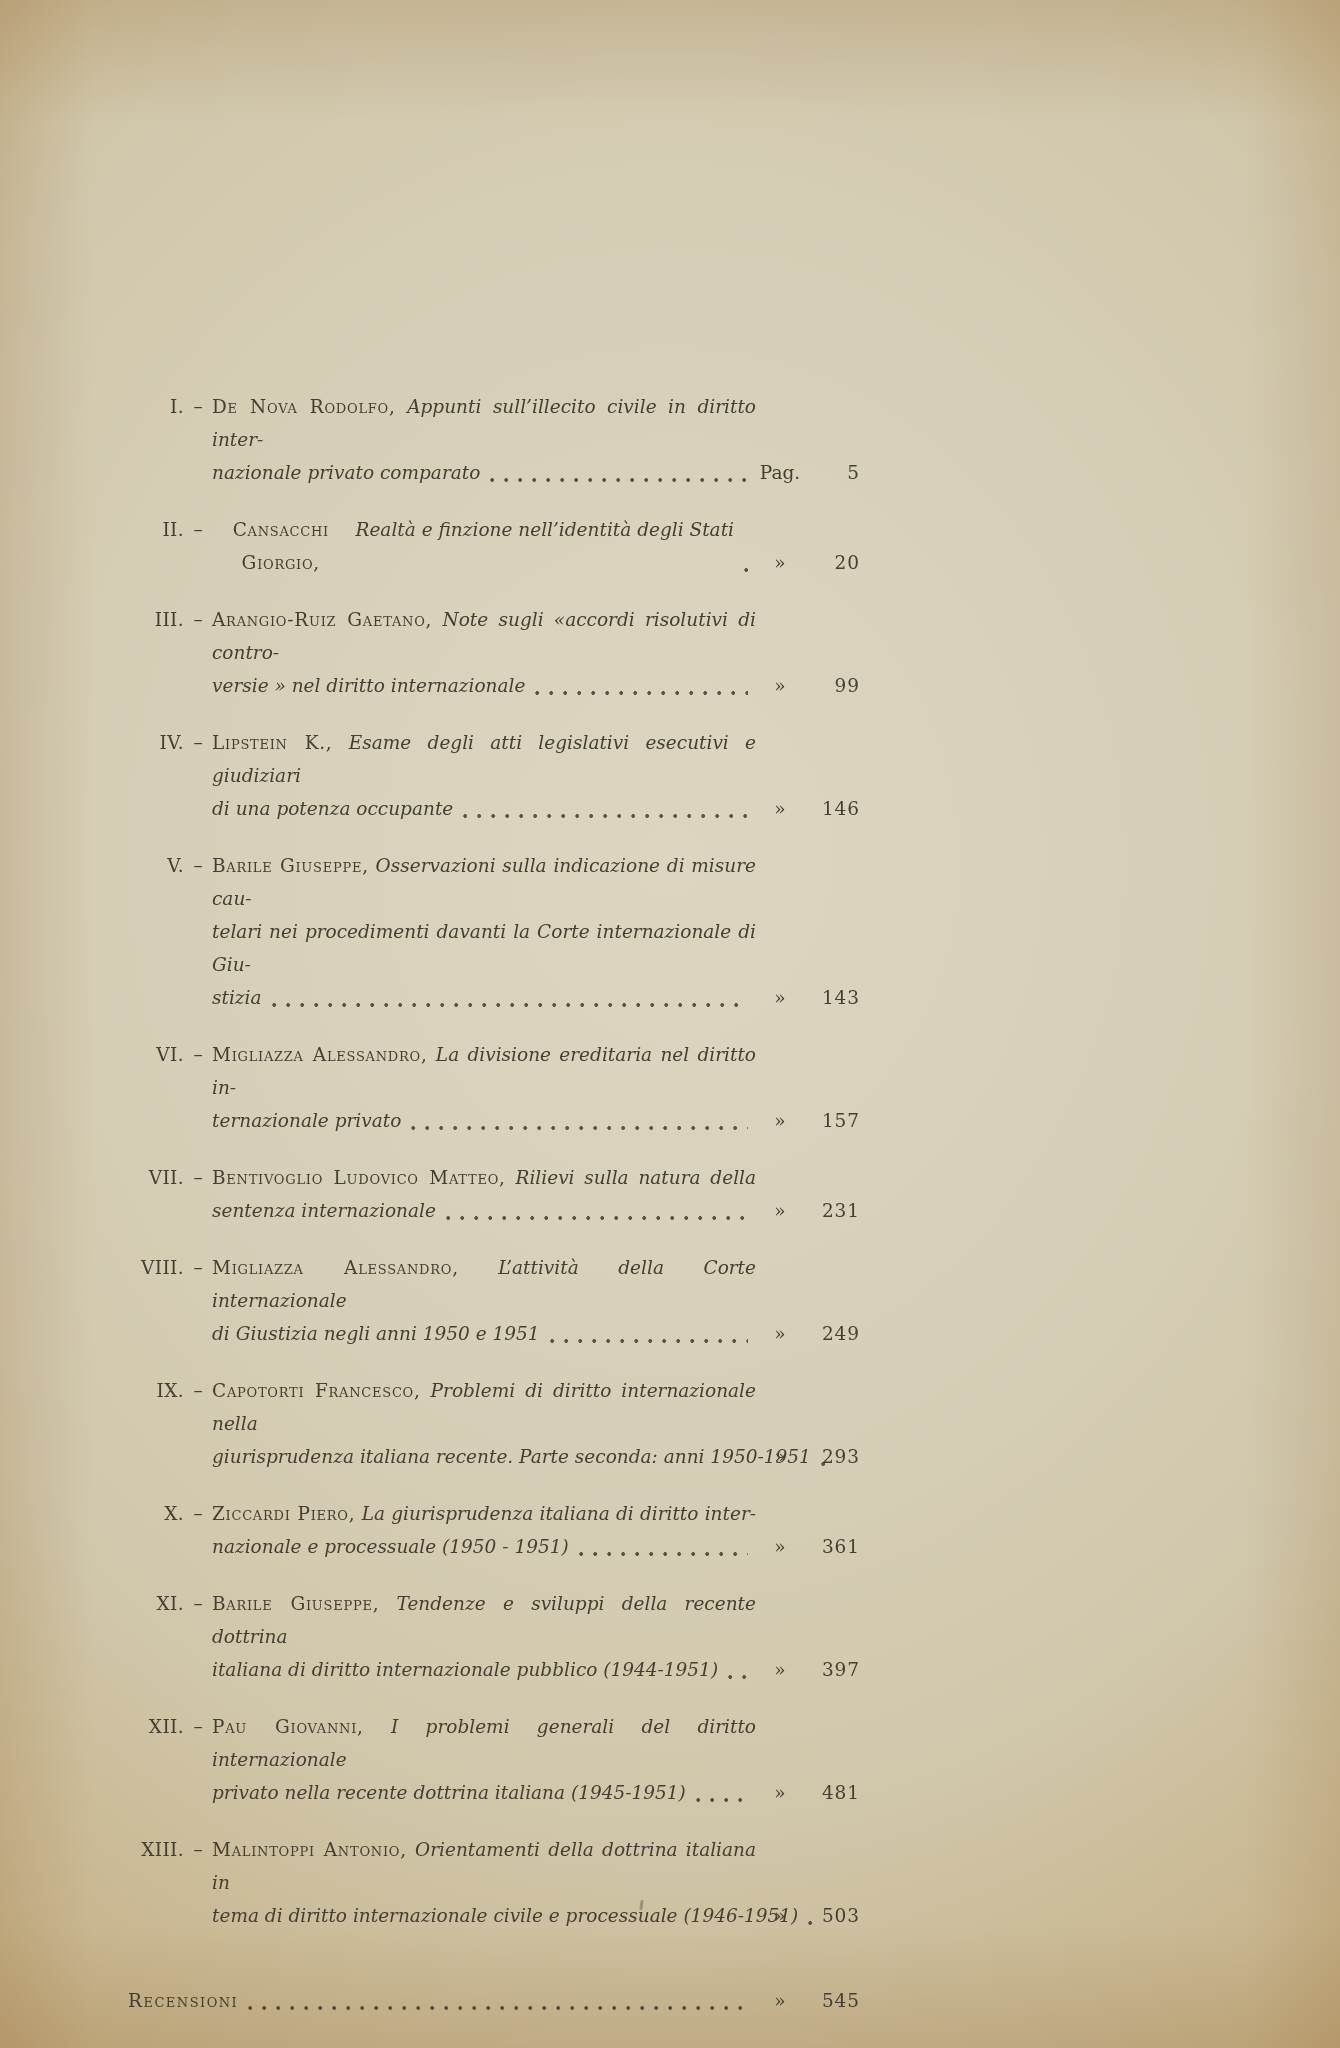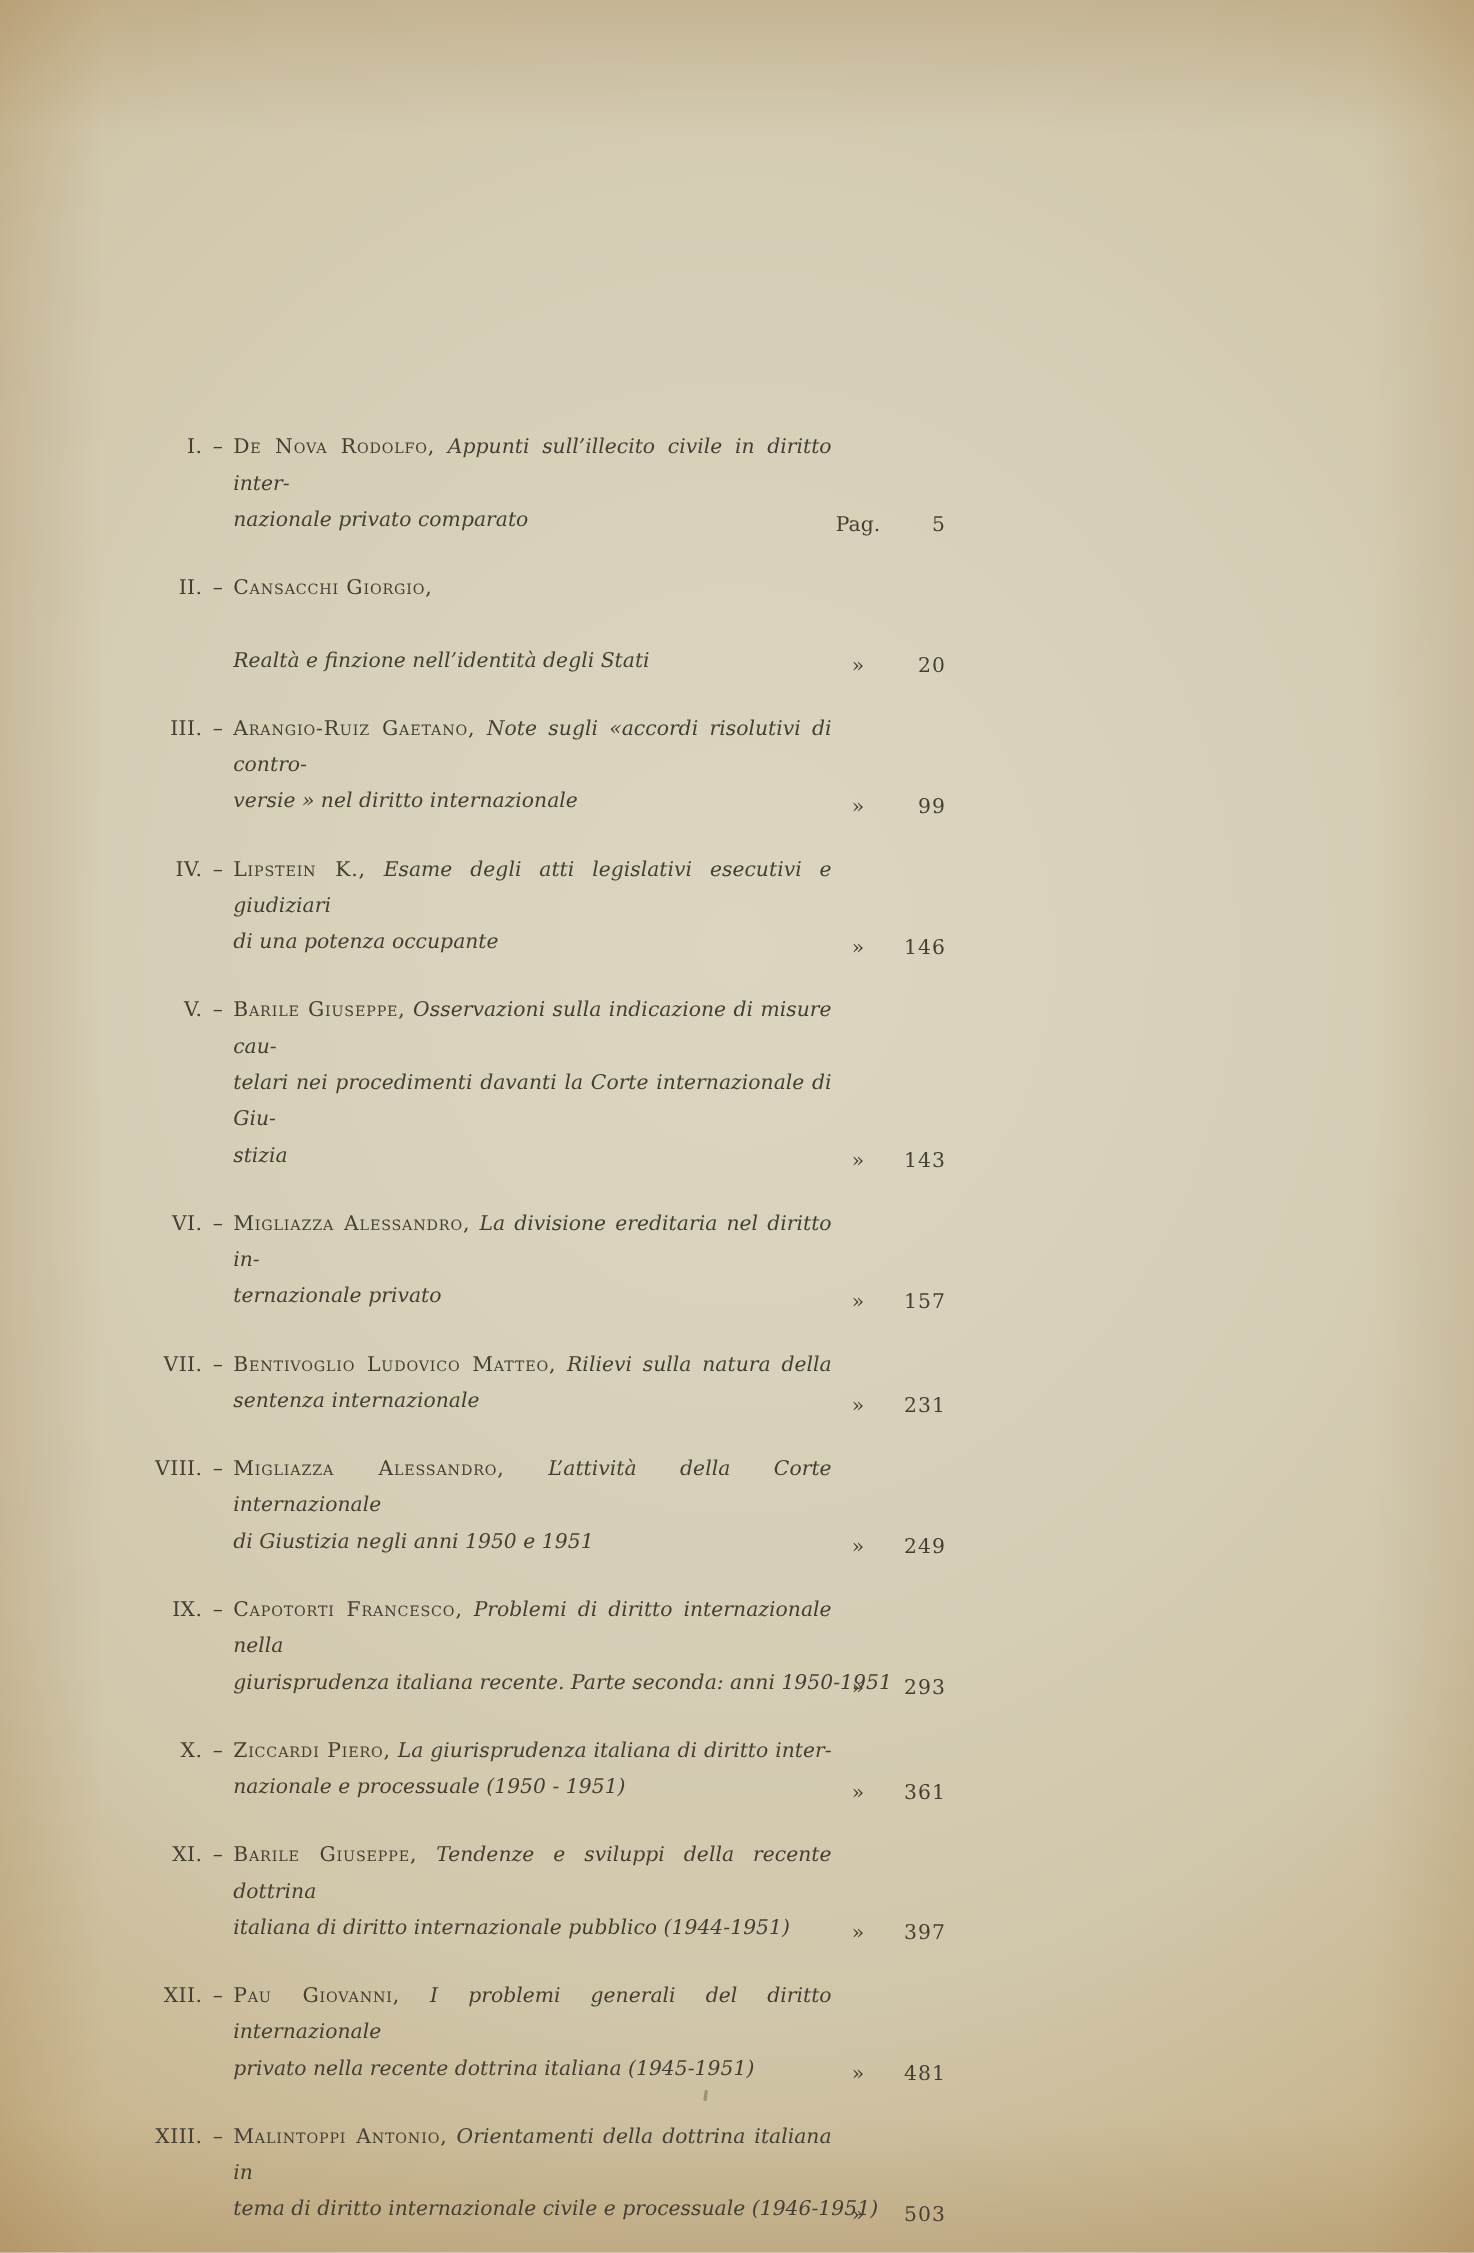--- a/index.html
+++ b/index.html
@@ -23,23 +23,23 @@
     position:absolute;left:128px;top:390px;width:732px;
     display:flex;flex-direction:column;
     color:#443f32;font-size:18.5px;line-height:33px;
   }
   .entry{display:flex;align-items:flex-start;margin-bottom:24px;}
   .entry.section{margin-top:28px;margin-bottom:24px;}
   .col-num{width:56px;text-align:right;flex:none;letter-spacing:0.02em;}
   .col-dash{width:28px;text-align:center;flex:none;}
   .col-text{flex:1;min-width:0;}
   .line{text-align:justify;text-align-last:justify;}
-  .line.last{display:flex;align-items:flex-start;text-align:left;text-align-last:auto;flex-direction:column;}
+  .line.last{display:flex;align-items:flex-start;text-align:left;text-align-last:auto;}
   .line.last .t-last{white-space:nowrap;}
-  .author{font-variant:small-caps;font-style:normal;letter-spacing:0.04em;}
+  .author{font-variant:small-caps;font-style:normal;letter-spacing:0.04em;text-align:center;}
   .section .author{letter-spacing:0.08em;}
   .t{font-style:italic;}
   .leader{
     flex:1;height:7px;align-self:flex-end;margin:0 8px 5px 10px;min-width:4px;
     background-image:radial-gradient(circle at 2.2px 3px, rgba(62,56,44,0.82) 1.6px, transparent 2.15px);
     background-size:14px 7px;background-repeat:repeat-x;
   }
   .col-ref{width:48px;flex:none;align-self:flex-end;text-align:center;}
   .col-page{width:56px;flex:none;align-self:flex-end;text-align:right;letter-spacing:0.05em;}
 </style>

